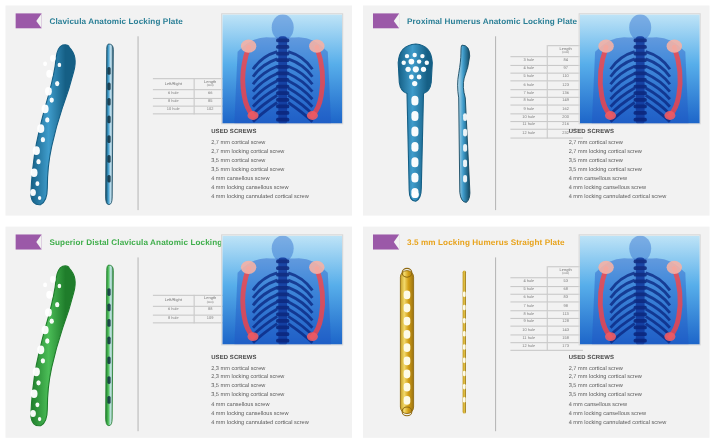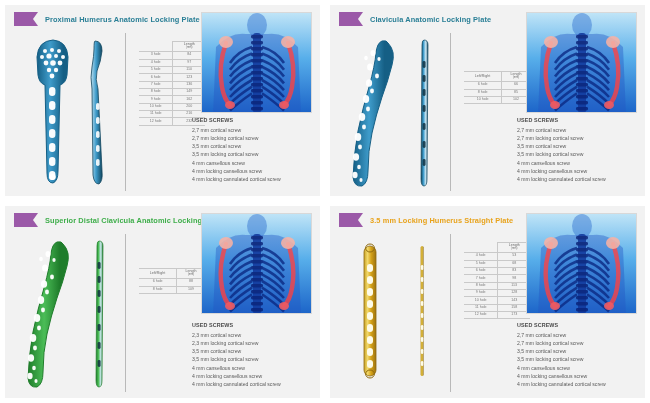--- a/index.html
+++ b/index.html
@@ -130,20 +130,169 @@
     font-size: 5.1px;
     color: #5a5a5a;
     line-height: 1.62;
     white-space: nowrap;
   }
 </style>
 </head>
 <body>
 
 <div class="sheet" id="sheet">
+    <div class="panel">
+    <div class="titlebar">
+      <div class="ribbon"></div>
+      <div class="panel-title t-teal">Clavicula Anatomic Locking Plate</div>
+    </div>
+
+    <div class="plates">
+        <svg class="plate-svg" width="52" height="160" viewBox="0 0 52 160" xmlns="http://www.w3.org/2000/svg">
+    <defs>
+      <linearGradient id="pg3f9ccb" x1="0" y1="0" x2="1" y2="0">
+        <stop offset="0%" stop-color="#155f85"></stop>
+        <stop offset="40%" stop-color="#3f9ccb"></stop>
+        <stop offset="78%" stop-color="#155f85"></stop>
+      </linearGradient>
+    </defs>
+    <path d="M40 12 Q48 20 44 34 Q40 50 34 66 Q28 84 24 102 Q20 120 20 140
+             Q20 152 14 155 Q6 156 5 146 Q6 122 10 100 Q15 76 21 56
+             Q27 34 28 22 Q29 12 34 10 Q39 9 40 12 Z" fill="url(#pg3f9ccb)" stroke="#155f85" stroke-width="1"></path>
+    <ellipse cx="25" cy="22" rx="2.542" ry="3.1" fill="#ffffff" opacity="0.96"></ellipse>
+          <ellipse cx="18" cy="27" rx="1.804" ry="2.2" fill="#ffffff" opacity="0.96"></ellipse>
+          <ellipse cx="31" cy="28" rx="1.64" ry="2" fill="#ffffff" opacity="0.96"></ellipse>
+          <ellipse cx="22" cy="36" rx="2.952" ry="3.6" fill="#ffffff" opacity="0.96"></ellipse>
+          <ellipse cx="29" cy="45" rx="1.9679999999999997" ry="2.4" fill="#ffffff" opacity="0.96"></ellipse>
+          <ellipse cx="21" cy="52" rx="3.1159999999999997" ry="3.8" fill="#ffffff" opacity="0.96"></ellipse>
+          <ellipse cx="24" cy="60" rx="1.9679999999999997" ry="2.4" fill="#ffffff" opacity="0.96"></ellipse>
+          <ellipse cx="18" cy="68" rx="3.198" ry="3.9" fill="#ffffff" opacity="0.96"></ellipse>
+          <ellipse cx="20" cy="78" rx="1.9679999999999997" ry="2.4" fill="#ffffff" opacity="0.96"></ellipse>
+          <ellipse cx="14" cy="86" rx="3.28" ry="4" fill="#ffffff" opacity="0.96"></ellipse>
+          <ellipse cx="16" cy="96" rx="1.9679999999999997" ry="2.4" fill="#ffffff" opacity="0.96"></ellipse>
+          <ellipse cx="10" cy="106" rx="3.28" ry="4" fill="#ffffff" opacity="0.96"></ellipse>
+          <ellipse cx="12" cy="116" rx="1.9679999999999997" ry="2.4" fill="#ffffff" opacity="0.96"></ellipse>
+          <ellipse cx="8" cy="126" rx="3.1159999999999997" ry="3.8" fill="#ffffff" opacity="0.96"></ellipse>
+          <ellipse cx="11" cy="136" rx="1.804" ry="2.2" fill="#ffffff" opacity="0.96"></ellipse>
+          <ellipse cx="7" cy="144" rx="2.624" ry="3.2" fill="#ffffff" opacity="0.96"></ellipse>
+          <ellipse cx="13" cy="149" rx="1.5579999999999998" ry="1.9" fill="#ffffff" opacity="0.96"></ellipse>
+  </svg>
+        <svg class="plate-svg" width="20" height="160" viewBox="0 0 20 160" xmlns="http://www.w3.org/2000/svg">
+    <defs>
+      <linearGradient id="sg3f9ccb" x1="0" y1="0" x2="1" y2="0">
+        <stop offset="0%" stop-color="#11465f"></stop>
+        <stop offset="35%" stop-color="#3f9ccb"></stop>
+        <stop offset="70%" stop-color="#cfe9f5"></stop>
+        <stop offset="100%" stop-color="#11465f"></stop>
+      </linearGradient>
+    </defs>
+    <path d="M8 9 Q12 9 12 14 L11 148 Q11 155 8 155 Q5 155 5 148 L6 14 Q6 9 8 9 Z" fill="url(#sg3f9ccb)" stroke="#11465f" stroke-width="0.7"></path>
+    <rect x="6.6" y="30" width="3" height="7" rx="1.4" fill="#10303f" opacity="0.85"></rect>
+          <rect x="6.6" y="44" width="3" height="7" rx="1.4" fill="#10303f" opacity="0.85"></rect>
+          <rect x="6.6" y="58" width="3" height="7" rx="1.4" fill="#10303f" opacity="0.85"></rect>
+          <rect x="6.6" y="74" width="3" height="7" rx="1.4" fill="#10303f" opacity="0.85"></rect>
+          <rect x="6.6" y="92" width="3" height="7" rx="1.4" fill="#10303f" opacity="0.85"></rect>
+          <rect x="6.6" y="110" width="3" height="7" rx="1.4" fill="#10303f" opacity="0.85"></rect>
+          <rect x="6.6" y="128" width="3" height="7" rx="1.4" fill="#10303f" opacity="0.85"></rect>
+  </svg>
+      </div>
+    <div class="divider"></div>
+
+    <div class="spec-wrap" style="top:66px">
+      <table class="spec">
+        <tbody>
+            <tr>
+          <th class="lab">Left/Right</th>
+          <th class="val">Length<span class="unit">(mm)</span></th>
+        </tr>
+        <tr>
+       <td class="lab">6 hole</td>
+       <td class="val">66</td>
+     </tr>
+            <tr>
+       <td class="lab">8 hole</td>
+       <td class="val">85</td>
+     </tr>
+            <tr>
+       <td class="lab">10 hole</td>
+       <td class="val">102</td>
+     </tr>
+      </tbody>
+        </table>
+    </div>
+
+    <div class="anatomy">
+      <svg width="111" height="101" viewBox="0 0 111 101" xmlns="http://www.w3.org/2000/svg">
+    <defs>
+      <linearGradient id="bgclavicle0" x1="0" y1="0" x2="0" y2="1">
+        <stop offset="0%" stop-color="#bfe4f7"></stop>
+        <stop offset="45%" stop-color="#57aeea"></stop>
+        <stop offset="100%" stop-color="#1b63c8"></stop>
+      </linearGradient>
+    </defs>
+    <rect width="111" height="101" fill="url(#bgclavicle0)"></rect>
+    <g transform="translate(0,0)">
+      <g opacity="0.92">
+        <ellipse cx="55" cy="12" rx="10" ry="12" fill="#2f6fd0" opacity="0.5"></ellipse>
+        <path d="M14 34 Q28 19 44 21 L66 21 Q82 19 96 34 L99 101 L11 101 Z" fill="#2357c4" opacity="0.45"></path>
+        <rect x="51" y="20" width="8" height="80" rx="3" fill="#123a9e"></rect>
+        <rect x="49" y="22" width="12" height="3.4" rx="1.4" fill="#0a2278" opacity="0.92"></rect>
+              <rect x="49" y="28" width="12" height="3.4" rx="1.4" fill="#0a2278" opacity="0.92"></rect>
+              <rect x="49" y="34" width="12" height="3.4" rx="1.4" fill="#0a2278" opacity="0.92"></rect>
+              <rect x="49" y="40" width="12" height="3.4" rx="1.4" fill="#0a2278" opacity="0.92"></rect>
+              <rect x="49" y="46" width="12" height="3.4" rx="1.4" fill="#0a2278" opacity="0.92"></rect>
+              <rect x="49" y="52" width="12" height="3.4" rx="1.4" fill="#0a2278" opacity="0.92"></rect>
+              <rect x="49" y="58" width="12" height="3.4" rx="1.4" fill="#0a2278" opacity="0.92"></rect>
+              <rect x="49" y="64" width="12" height="3.4" rx="1.4" fill="#0a2278" opacity="0.92"></rect>
+              <rect x="49" y="70" width="12" height="3.4" rx="1.4" fill="#0a2278" opacity="0.92"></rect>
+              <rect x="49" y="76" width="12" height="3.4" rx="1.4" fill="#0a2278" opacity="0.92"></rect>
+              <rect x="49" y="82" width="12" height="3.4" rx="1.4" fill="#0a2278" opacity="0.92"></rect>
+              <rect x="49" y="88" width="12" height="3.4" rx="1.4" fill="#0a2278" opacity="0.92"></rect>
+              <rect x="49" y="94" width="12" height="3.4" rx="1.4" fill="#0a2278" opacity="0.92"></rect>
+
+          <path d="M50 34 Q36 38 28 50" stroke="#0c2b86" stroke-width="2.6" fill="none" opacity="0.9"></path>
+          <path d="M60 34 Q74 38 82 50" stroke="#0c2b86" stroke-width="2.6" fill="none" opacity="0.9"></path>
+          <path d="M50 40.6 Q36 45.4 28 56.8" stroke="#0c2b86" stroke-width="2.6" fill="none" opacity="0.9"></path>
+          <path d="M60 40.6 Q74 45.4 82 56.8" stroke="#0c2b86" stroke-width="2.6" fill="none" opacity="0.9"></path>
+          <path d="M50 47.2 Q36 52.8 28 63.6" stroke="#0c2b86" stroke-width="2.6" fill="none" opacity="0.9"></path>
+          <path d="M60 47.2 Q74 52.8 82 63.6" stroke="#0c2b86" stroke-width="2.6" fill="none" opacity="0.9"></path>
+          <path d="M50 53.8 Q36 60.2 28 70.4" stroke="#0c2b86" stroke-width="2.6" fill="none" opacity="0.9"></path>
+          <path d="M60 53.8 Q74 60.2 82 70.4" stroke="#0c2b86" stroke-width="2.6" fill="none" opacity="0.9"></path>
+          <path d="M50 60.4 Q36 67.6 28 77.2" stroke="#0c2b86" stroke-width="2.6" fill="none" opacity="0.9"></path>
+          <path d="M60 60.4 Q74 67.6 82 77.2" stroke="#0c2b86" stroke-width="2.6" fill="none" opacity="0.9"></path>
+          <path d="M50 67 Q36 75 28 84" stroke="#0c2b86" stroke-width="2.6" fill="none" opacity="0.9"></path>
+          <path d="M60 67 Q74 75 82 84" stroke="#0c2b86" stroke-width="2.6" fill="none" opacity="0.9"></path>
+          <path d="M50 73.6 Q36 82.4 28 90.8" stroke="#0c2b86" stroke-width="2.6" fill="none" opacity="0.9"></path>
+          <path d="M60 73.6 Q74 82.4 82 90.8" stroke="#0c2b86" stroke-width="2.6" fill="none" opacity="0.9"></path>
+          <path d="M50 80.19999999999999 Q36 89.80000000000001 28 97.6" stroke="#0c2b86" stroke-width="2.6" fill="none" opacity="0.9"></path>
+          <path d="M60 80.19999999999999 Q74 89.80000000000001 82 97.6" stroke="#0c2b86" stroke-width="2.6" fill="none" opacity="0.9"></path>
+        <path d="M24 30 Q16 52 20 74 Q22 86 28 92" stroke="#ff4040" stroke-width="4.4" fill="none" stroke-linecap="round" opacity="0.85"></path>
+        <path d="M86 30 Q94 52 90 74 Q88 86 82 92" stroke="#ff4040" stroke-width="4.4" fill="none" stroke-linecap="round" opacity="0.85"></path>
+        <ellipse cx="24" cy="29" rx="7" ry="6" fill="#ffb0a0" opacity="0.9"></ellipse>
+        <ellipse cx="86" cy="29" rx="7" ry="6" fill="#ffb0a0" opacity="0.9"></ellipse>
+        <ellipse cx="28" cy="92" rx="5" ry="4" fill="#ff5a5a" opacity="0.9"></ellipse>
+        <ellipse cx="82" cy="92" rx="5" ry="4" fill="#ff5a5a" opacity="0.9"></ellipse>
+      </g>
+          </g>
+  </svg>
+    </div>
+
+    <div class="screws" style="top:112px">
+      <div class="screws-title">USED SCREWS</div>
+      <ul>
+          <li>2,7 mm cortical screw</li>
+          <li>2,7 mm locking cortical screw</li>
+          <li>3,5 mm cortical screw</li>
+          <li>3,5 mm locking cortical screw</li>
+          <li>4 mm cansellous screw</li>
+          <li>4 mm locking cansellous screw</li>
+          <li>4 mm locking cannulated cortical screw</li>
+        </ul>
+    </div>
+  </div>
     <div class="panel">
     <div class="titlebar">
       <div class="ribbon"></div>
       <div class="panel-title t-teal">Proximal Humerus Anatomic Locking Plate</div>
     </div>
 
     <div class="plates">
         <svg class="plate-svg" width="52" height="160" viewBox="0 0 52 160" xmlns="http://www.w3.org/2000/svg">
     <defs>
       <linearGradient id="ppg" x1="0" y1="0" x2="1" y2="0">
@@ -312,107 +461,103 @@
           <li>3,5 mm locking cortical screw</li>
           <li>4 mm cansellous screw</li>
           <li>4 mm locking cansellous screw</li>
           <li>4 mm locking cannulated cortical screw</li>
         </ul>
     </div>
   </div>
     <div class="panel">
     <div class="titlebar">
       <div class="ribbon"></div>
-      <div class="panel-title t-teal">Clavicula Anatomic Locking Plate</div>
+      <div class="panel-title t-green">Superior Distal Clavicula Anatomic Locking Plate</div>
     </div>
 
     <div class="plates">
         <svg class="plate-svg" width="52" height="160" viewBox="0 0 52 160" xmlns="http://www.w3.org/2000/svg">
     <defs>
-      <linearGradient id="pg3f9ccb" x1="0" y1="0" x2="1" y2="0">
-        <stop offset="0%" stop-color="#155f85"></stop>
-        <stop offset="40%" stop-color="#3f9ccb"></stop>
-        <stop offset="78%" stop-color="#155f85"></stop>
+      <linearGradient id="pg4bbd57" x1="0" y1="0" x2="1" y2="0">
+        <stop offset="0%" stop-color="#1f7d2b"></stop>
+        <stop offset="40%" stop-color="#4bbd57"></stop>
+        <stop offset="78%" stop-color="#1f7d2b"></stop>
       </linearGradient>
     </defs>
     <path d="M40 12 Q48 20 44 34 Q40 50 34 66 Q28 84 24 102 Q20 120 20 140
              Q20 152 14 155 Q6 156 5 146 Q6 122 10 100 Q15 76 21 56
-             Q27 34 28 22 Q29 12 34 10 Q39 9 40 12 Z" fill="url(#pg3f9ccb)" stroke="#155f85" stroke-width="1"></path>
+             Q27 34 28 22 Q29 12 34 10 Q39 9 40 12 Z" fill="url(#pg4bbd57)" stroke="#1f7d2b" stroke-width="1"></path>
     <ellipse cx="25" cy="22" rx="2.542" ry="3.1" fill="#ffffff" opacity="0.96"></ellipse>
           <ellipse cx="18" cy="27" rx="1.804" ry="2.2" fill="#ffffff" opacity="0.96"></ellipse>
           <ellipse cx="31" cy="28" rx="1.64" ry="2" fill="#ffffff" opacity="0.96"></ellipse>
           <ellipse cx="22" cy="36" rx="2.952" ry="3.6" fill="#ffffff" opacity="0.96"></ellipse>
           <ellipse cx="29" cy="45" rx="1.9679999999999997" ry="2.4" fill="#ffffff" opacity="0.96"></ellipse>
           <ellipse cx="21" cy="52" rx="3.1159999999999997" ry="3.8" fill="#ffffff" opacity="0.96"></ellipse>
           <ellipse cx="24" cy="60" rx="1.9679999999999997" ry="2.4" fill="#ffffff" opacity="0.96"></ellipse>
           <ellipse cx="18" cy="68" rx="3.198" ry="3.9" fill="#ffffff" opacity="0.96"></ellipse>
           <ellipse cx="20" cy="78" rx="1.9679999999999997" ry="2.4" fill="#ffffff" opacity="0.96"></ellipse>
           <ellipse cx="14" cy="86" rx="3.28" ry="4" fill="#ffffff" opacity="0.96"></ellipse>
           <ellipse cx="16" cy="96" rx="1.9679999999999997" ry="2.4" fill="#ffffff" opacity="0.96"></ellipse>
           <ellipse cx="10" cy="106" rx="3.28" ry="4" fill="#ffffff" opacity="0.96"></ellipse>
           <ellipse cx="12" cy="116" rx="1.9679999999999997" ry="2.4" fill="#ffffff" opacity="0.96"></ellipse>
           <ellipse cx="8" cy="126" rx="3.1159999999999997" ry="3.8" fill="#ffffff" opacity="0.96"></ellipse>
           <ellipse cx="11" cy="136" rx="1.804" ry="2.2" fill="#ffffff" opacity="0.96"></ellipse>
           <ellipse cx="7" cy="144" rx="2.624" ry="3.2" fill="#ffffff" opacity="0.96"></ellipse>
           <ellipse cx="13" cy="149" rx="1.5579999999999998" ry="1.9" fill="#ffffff" opacity="0.96"></ellipse>
   </svg>
         <svg class="plate-svg" width="20" height="160" viewBox="0 0 20 160" xmlns="http://www.w3.org/2000/svg">
     <defs>
-      <linearGradient id="sg3f9ccb" x1="0" y1="0" x2="1" y2="0">
-        <stop offset="0%" stop-color="#11465f"></stop>
-        <stop offset="35%" stop-color="#3f9ccb"></stop>
+      <linearGradient id="sg4bbd57" x1="0" y1="0" x2="1" y2="0">
+        <stop offset="0%" stop-color="#1f7d2b"></stop>
+        <stop offset="35%" stop-color="#4bbd57"></stop>
         <stop offset="70%" stop-color="#cfe9f5"></stop>
-        <stop offset="100%" stop-color="#11465f"></stop>
-      </linearGradient>
-    </defs>
-    <path d="M8 9 Q12 9 12 14 L11 148 Q11 155 8 155 Q5 155 5 148 L6 14 Q6 9 8 9 Z" fill="url(#sg3f9ccb)" stroke="#11465f" stroke-width="0.7"></path>
+        <stop offset="100%" stop-color="#1f7d2b"></stop>
+      </linearGradient>
+    </defs>
+    <path d="M8 9 Q12 9 12 14 L11 148 Q11 155 8 155 Q5 155 5 148 L6 14 Q6 9 8 9 Z" fill="url(#sg4bbd57)" stroke="#1f7d2b" stroke-width="0.7"></path>
     <rect x="6.6" y="30" width="3" height="7" rx="1.4" fill="#10303f" opacity="0.85"></rect>
           <rect x="6.6" y="44" width="3" height="7" rx="1.4" fill="#10303f" opacity="0.85"></rect>
           <rect x="6.6" y="58" width="3" height="7" rx="1.4" fill="#10303f" opacity="0.85"></rect>
           <rect x="6.6" y="74" width="3" height="7" rx="1.4" fill="#10303f" opacity="0.85"></rect>
           <rect x="6.6" y="92" width="3" height="7" rx="1.4" fill="#10303f" opacity="0.85"></rect>
           <rect x="6.6" y="110" width="3" height="7" rx="1.4" fill="#10303f" opacity="0.85"></rect>
           <rect x="6.6" y="128" width="3" height="7" rx="1.4" fill="#10303f" opacity="0.85"></rect>
   </svg>
       </div>
     <div class="divider"></div>
 
-    <div class="spec-wrap" style="top:66px">
+    <div class="spec-wrap" style="top:62px">
       <table class="spec">
         <tbody>
             <tr>
           <th class="lab">Left/Right</th>
           <th class="val">Length<span class="unit">(mm)</span></th>
         </tr>
         <tr>
        <td class="lab">6 hole</td>
-       <td class="val">66</td>
+       <td class="val">88</td>
      </tr>
             <tr>
        <td class="lab">8 hole</td>
-       <td class="val">85</td>
-     </tr>
-            <tr>
-       <td class="lab">10 hole</td>
-       <td class="val">102</td>
+       <td class="val">109</td>
      </tr>
       </tbody>
         </table>
     </div>
 
     <div class="anatomy">
       <svg width="111" height="101" viewBox="0 0 111 101" xmlns="http://www.w3.org/2000/svg">
     <defs>
-      <linearGradient id="bgclavicle0" x1="0" y1="0" x2="0" y2="1">
+      <linearGradient id="bgclavicle2" x1="0" y1="0" x2="0" y2="1">
         <stop offset="0%" stop-color="#bfe4f7"></stop>
         <stop offset="45%" stop-color="#57aeea"></stop>
         <stop offset="100%" stop-color="#1b63c8"></stop>
       </linearGradient>
     </defs>
-    <rect width="111" height="101" fill="url(#bgclavicle0)"></rect>
+    <rect width="111" height="101" fill="url(#bgclavicle2)"></rect>
     <g transform="translate(0,0)">
       <g opacity="0.92">
         <ellipse cx="55" cy="12" rx="10" ry="12" fill="#2f6fd0" opacity="0.5"></ellipse>
         <path d="M14 34 Q28 19 44 21 L66 21 Q82 19 96 34 L99 101 L11 101 Z" fill="#2357c4" opacity="0.45"></path>
         <rect x="51" y="20" width="8" height="80" rx="3" fill="#123a9e"></rect>
         <rect x="49" y="22" width="12" height="3.4" rx="1.4" fill="#0a2278" opacity="0.92"></rect>
               <rect x="49" y="28" width="12" height="3.4" rx="1.4" fill="#0a2278" opacity="0.92"></rect>
               <rect x="49" y="34" width="12" height="3.4" rx="1.4" fill="#0a2278" opacity="0.92"></rect>
               <rect x="49" y="40" width="12" height="3.4" rx="1.4" fill="#0a2278" opacity="0.92"></rect>
               <rect x="49" y="46" width="12" height="3.4" rx="1.4" fill="#0a2278" opacity="0.92"></rect>
@@ -445,119 +590,141 @@
         <path d="M86 30 Q94 52 90 74 Q88 86 82 92" stroke="#ff4040" stroke-width="4.4" fill="none" stroke-linecap="round" opacity="0.85"></path>
         <ellipse cx="24" cy="29" rx="7" ry="6" fill="#ffb0a0" opacity="0.9"></ellipse>
         <ellipse cx="86" cy="29" rx="7" ry="6" fill="#ffb0a0" opacity="0.9"></ellipse>
         <ellipse cx="28" cy="92" rx="5" ry="4" fill="#ff5a5a" opacity="0.9"></ellipse>
         <ellipse cx="82" cy="92" rx="5" ry="4" fill="#ff5a5a" opacity="0.9"></ellipse>
       </g>
           </g>
   </svg>
     </div>
 
-    <div class="screws" style="top:112px">
+    <div class="screws" style="top:116px">
       <div class="screws-title">USED SCREWS</div>
       <ul>
-          <li>2,7 mm cortical screw</li>
-          <li>2,7 mm locking cortical screw</li>
+          <li>2,3 mm cortical screw</li>
+          <li>2,3 mm locking cortical screw</li>
           <li>3,5 mm cortical screw</li>
           <li>3,5 mm locking cortical screw</li>
           <li>4 mm cansellous screw</li>
           <li>4 mm locking cansellous screw</li>
           <li>4 mm locking cannulated cortical screw</li>
         </ul>
     </div>
   </div>
     <div class="panel">
     <div class="titlebar">
       <div class="ribbon"></div>
-      <div class="panel-title t-green">Superior Distal Clavicula Anatomic Locking Plate</div>
+      <div class="panel-title t-gold">3.5 mm Locking Humerus Straight Plate</div>
     </div>
 
     <div class="plates">
-        <svg class="plate-svg" width="52" height="160" viewBox="0 0 52 160" xmlns="http://www.w3.org/2000/svg">
-    <defs>
-      <linearGradient id="pg4bbd57" x1="0" y1="0" x2="1" y2="0">
-        <stop offset="0%" stop-color="#1f7d2b"></stop>
-        <stop offset="40%" stop-color="#4bbd57"></stop>
-        <stop offset="78%" stop-color="#1f7d2b"></stop>
-      </linearGradient>
-    </defs>
-    <path d="M40 12 Q48 20 44 34 Q40 50 34 66 Q28 84 24 102 Q20 120 20 140
-             Q20 152 14 155 Q6 156 5 146 Q6 122 10 100 Q15 76 21 56
-             Q27 34 28 22 Q29 12 34 10 Q39 9 40 12 Z" fill="url(#pg4bbd57)" stroke="#1f7d2b" stroke-width="1"></path>
-    <ellipse cx="25" cy="22" rx="2.542" ry="3.1" fill="#ffffff" opacity="0.96"></ellipse>
-          <ellipse cx="18" cy="27" rx="1.804" ry="2.2" fill="#ffffff" opacity="0.96"></ellipse>
-          <ellipse cx="31" cy="28" rx="1.64" ry="2" fill="#ffffff" opacity="0.96"></ellipse>
-          <ellipse cx="22" cy="36" rx="2.952" ry="3.6" fill="#ffffff" opacity="0.96"></ellipse>
-          <ellipse cx="29" cy="45" rx="1.9679999999999997" ry="2.4" fill="#ffffff" opacity="0.96"></ellipse>
-          <ellipse cx="21" cy="52" rx="3.1159999999999997" ry="3.8" fill="#ffffff" opacity="0.96"></ellipse>
-          <ellipse cx="24" cy="60" rx="1.9679999999999997" ry="2.4" fill="#ffffff" opacity="0.96"></ellipse>
-          <ellipse cx="18" cy="68" rx="3.198" ry="3.9" fill="#ffffff" opacity="0.96"></ellipse>
-          <ellipse cx="20" cy="78" rx="1.9679999999999997" ry="2.4" fill="#ffffff" opacity="0.96"></ellipse>
-          <ellipse cx="14" cy="86" rx="3.28" ry="4" fill="#ffffff" opacity="0.96"></ellipse>
-          <ellipse cx="16" cy="96" rx="1.9679999999999997" ry="2.4" fill="#ffffff" opacity="0.96"></ellipse>
-          <ellipse cx="10" cy="106" rx="3.28" ry="4" fill="#ffffff" opacity="0.96"></ellipse>
-          <ellipse cx="12" cy="116" rx="1.9679999999999997" ry="2.4" fill="#ffffff" opacity="0.96"></ellipse>
-          <ellipse cx="8" cy="126" rx="3.1159999999999997" ry="3.8" fill="#ffffff" opacity="0.96"></ellipse>
-          <ellipse cx="11" cy="136" rx="1.804" ry="2.2" fill="#ffffff" opacity="0.96"></ellipse>
-          <ellipse cx="7" cy="144" rx="2.624" ry="3.2" fill="#ffffff" opacity="0.96"></ellipse>
-          <ellipse cx="13" cy="149" rx="1.5579999999999998" ry="1.9" fill="#ffffff" opacity="0.96"></ellipse>
-  </svg>
-        <svg class="plate-svg" width="20" height="160" viewBox="0 0 20 160" xmlns="http://www.w3.org/2000/svg">
-    <defs>
-      <linearGradient id="sg4bbd57" x1="0" y1="0" x2="1" y2="0">
-        <stop offset="0%" stop-color="#1f7d2b"></stop>
-        <stop offset="35%" stop-color="#4bbd57"></stop>
-        <stop offset="70%" stop-color="#cfe9f5"></stop>
-        <stop offset="100%" stop-color="#1f7d2b"></stop>
-      </linearGradient>
-    </defs>
-    <path d="M8 9 Q12 9 12 14 L11 148 Q11 155 8 155 Q5 155 5 148 L6 14 Q6 9 8 9 Z" fill="url(#sg4bbd57)" stroke="#1f7d2b" stroke-width="0.7"></path>
-    <rect x="6.6" y="30" width="3" height="7" rx="1.4" fill="#10303f" opacity="0.85"></rect>
-          <rect x="6.6" y="44" width="3" height="7" rx="1.4" fill="#10303f" opacity="0.85"></rect>
-          <rect x="6.6" y="58" width="3" height="7" rx="1.4" fill="#10303f" opacity="0.85"></rect>
-          <rect x="6.6" y="74" width="3" height="7" rx="1.4" fill="#10303f" opacity="0.85"></rect>
-          <rect x="6.6" y="92" width="3" height="7" rx="1.4" fill="#10303f" opacity="0.85"></rect>
-          <rect x="6.6" y="110" width="3" height="7" rx="1.4" fill="#10303f" opacity="0.85"></rect>
-          <rect x="6.6" y="128" width="3" height="7" rx="1.4" fill="#10303f" opacity="0.85"></rect>
+        <svg class="plate-svg" width="26" height="160" viewBox="0 0 26 160" xmlns="http://www.w3.org/2000/svg">
+    <defs>
+      <linearGradient id="stg" x1="0" y1="0" x2="1" y2="0">
+        <stop offset="0%" stop-color="#c8a227"></stop>
+        <stop offset="30%" stop-color="#f2d96b"></stop>
+        <stop offset="60%" stop-color="#d4a017"></stop>
+        <stop offset="100%" stop-color="#9c7310"></stop>
+      </linearGradient>
+    </defs>
+    <rect x="7" y="14" width="12" height="130" rx="6" fill="url(#stg)" stroke="#8f6a10" stroke-width="0.8"></rect>
+    <ellipse cx="13" cy="16" rx="4.4" ry="4.0" fill="none" stroke="#8f6a10" stroke-width="1"></ellipse>
+    <ellipse cx="13" cy="142" rx="4.4" ry="4.0" fill="none" stroke="#8f6a10" stroke-width="1"></ellipse>
+    <rect x="10" y="32" width="6" height="8" rx="3" fill="#fdfbe8"></rect>
+          <rect x="10" y="44" width="6" height="8" rx="3" fill="#fdfbe8"></rect>
+          <rect x="10" y="56" width="6" height="8" rx="3" fill="#fdfbe8"></rect>
+          <rect x="10" y="68" width="6" height="8" rx="3" fill="#fdfbe8"></rect>
+          <rect x="10" y="80" width="6" height="8" rx="3" fill="#fdfbe8"></rect>
+          <rect x="10" y="92" width="6" height="8" rx="3" fill="#fdfbe8"></rect>
+          <rect x="10" y="104" width="6" height="8" rx="3" fill="#fdfbe8"></rect>
+          <rect x="10" y="116" width="6" height="8" rx="3" fill="#fdfbe8"></rect>
+          <rect x="10" y="128" width="6" height="8" rx="3" fill="#fdfbe8"></rect>
+  </svg>
+        <svg class="plate-svg" width="12" height="160" viewBox="0 0 12 160" xmlns="http://www.w3.org/2000/svg">
+    <defs>
+      <linearGradient id="stsg" x1="0" y1="0" x2="1" y2="0">
+        <stop offset="0%" stop-color="#b98d14"></stop>
+        <stop offset="50%" stop-color="#e8c84a"></stop>
+        <stop offset="100%" stop-color="#8f6a10"></stop>
+      </linearGradient>
+    </defs>
+    <rect x="4.6" y="14" width="3" height="130" rx="1.5" fill="url(#stsg)"></rect>
+    <rect x="4.9" y="33" width="2.4" height="5" rx="1.2" fill="#fdfbe8"></rect>
+          <rect x="4.9" y="45" width="2.4" height="5" rx="1.2" fill="#fdfbe8"></rect>
+          <rect x="4.9" y="57" width="2.4" height="5" rx="1.2" fill="#fdfbe8"></rect>
+          <rect x="4.9" y="69" width="2.4" height="5" rx="1.2" fill="#fdfbe8"></rect>
+          <rect x="4.9" y="81" width="2.4" height="5" rx="1.2" fill="#fdfbe8"></rect>
+          <rect x="4.9" y="93" width="2.4" height="5" rx="1.2" fill="#fdfbe8"></rect>
+          <rect x="4.9" y="105" width="2.4" height="5" rx="1.2" fill="#fdfbe8"></rect>
+          <rect x="4.9" y="117" width="2.4" height="5" rx="1.2" fill="#fdfbe8"></rect>
+          <rect x="4.9" y="129" width="2.4" height="5" rx="1.2" fill="#fdfbe8"></rect>
   </svg>
       </div>
     <div class="divider"></div>
 
-    <div class="spec-wrap" style="top:62px">
+    <div class="spec-wrap" style="top:36px">
       <table class="spec">
         <tbody>
             <tr>
-          <th class="lab">Left/Right</th>
+          <th class="blank"></th>
           <th class="val">Length<span class="unit">(mm)</span></th>
         </tr>
         <tr>
+       <td class="lab">4 hole</td>
+       <td class="val">53</td>
+     </tr>
+            <tr>
+       <td class="lab">5 hole</td>
+       <td class="val">68</td>
+     </tr>
+            <tr>
        <td class="lab">6 hole</td>
-       <td class="val">88</td>
+       <td class="val">83</td>
+     </tr>
+            <tr>
+       <td class="lab">7 hole</td>
+       <td class="val">98</td>
      </tr>
             <tr>
        <td class="lab">8 hole</td>
-       <td class="val">109</td>
+       <td class="val">113</td>
+     </tr>
+            <tr>
+       <td class="lab">9 hole</td>
+       <td class="val">128</td>
+     </tr>
+            <tr>
+       <td class="lab">10 hole</td>
+       <td class="val">143</td>
+     </tr>
+            <tr>
+       <td class="lab">11 hole</td>
+       <td class="val">158</td>
+     </tr>
+            <tr>
+       <td class="lab">12 hole</td>
+       <td class="val">173</td>
      </tr>
       </tbody>
         </table>
     </div>
 
     <div class="anatomy">
       <svg width="111" height="101" viewBox="0 0 111 101" xmlns="http://www.w3.org/2000/svg">
     <defs>
-      <linearGradient id="bgclavicle2" x1="0" y1="0" x2="0" y2="1">
+      <linearGradient id="bghumerus3" x1="0" y1="0" x2="0" y2="1">
         <stop offset="0%" stop-color="#bfe4f7"></stop>
         <stop offset="45%" stop-color="#57aeea"></stop>
         <stop offset="100%" stop-color="#1b63c8"></stop>
       </linearGradient>
     </defs>
-    <rect width="111" height="101" fill="url(#bgclavicle2)"></rect>
+    <rect width="111" height="101" fill="url(#bghumerus3)"></rect>
     <g transform="translate(0,0)">
       <g opacity="0.92">
         <ellipse cx="55" cy="12" rx="10" ry="12" fill="#2f6fd0" opacity="0.5"></ellipse>
         <path d="M14 34 Q28 19 44 21 L66 21 Q82 19 96 34 L99 101 L11 101 Z" fill="#2357c4" opacity="0.45"></path>
         <rect x="51" y="20" width="8" height="80" rx="3" fill="#123a9e"></rect>
         <rect x="49" y="22" width="12" height="3.4" rx="1.4" fill="#0a2278" opacity="0.92"></rect>
               <rect x="49" y="28" width="12" height="3.4" rx="1.4" fill="#0a2278" opacity="0.92"></rect>
               <rect x="49" y="34" width="12" height="3.4" rx="1.4" fill="#0a2278" opacity="0.92"></rect>
               <rect x="49" y="40" width="12" height="3.4" rx="1.4" fill="#0a2278" opacity="0.92"></rect>
               <rect x="49" y="46" width="12" height="3.4" rx="1.4" fill="#0a2278" opacity="0.92"></rect>
@@ -593,187 +760,20 @@
         <ellipse cx="28" cy="92" rx="5" ry="4" fill="#ff5a5a" opacity="0.9"></ellipse>
         <ellipse cx="82" cy="92" rx="5" ry="4" fill="#ff5a5a" opacity="0.9"></ellipse>
       </g>
           </g>
   </svg>
     </div>
 
     <div class="screws" style="top:116px">
       <div class="screws-title">USED SCREWS</div>
       <ul>
-          <li>2,3 mm cortical screw</li>
-          <li>2,3 mm locking cortical screw</li>
-          <li>3,5 mm cortical screw</li>
-          <li>3,5 mm locking cortical screw</li>
-          <li>4 mm cansellous screw</li>
-          <li>4 mm locking cansellous screw</li>
-          <li>4 mm locking cannulated cortical screw</li>
-        </ul>
-    </div>
-  </div>
-    <div class="panel">
-    <div class="titlebar">
-      <div class="ribbon"></div>
-      <div class="panel-title t-gold">3.5 mm Locking Humerus Straight Plate</div>
-    </div>
-
-    <div class="plates">
-        <svg class="plate-svg" width="26" height="160" viewBox="0 0 26 160" xmlns="http://www.w3.org/2000/svg">
-    <defs>
-      <linearGradient id="stg" x1="0" y1="0" x2="1" y2="0">
-        <stop offset="0%" stop-color="#c8a227"></stop>
-        <stop offset="30%" stop-color="#f2d96b"></stop>
-        <stop offset="60%" stop-color="#d4a017"></stop>
-        <stop offset="100%" stop-color="#9c7310"></stop>
-      </linearGradient>
-    </defs>
-    <rect x="7" y="14" width="12" height="130" rx="6" fill="url(#stg)" stroke="#8f6a10" stroke-width="0.8"></rect>
-    <ellipse cx="13" cy="16" rx="4.4" ry="4.0" fill="none" stroke="#8f6a10" stroke-width="1"></ellipse>
-    <ellipse cx="13" cy="142" rx="4.4" ry="4.0" fill="none" stroke="#8f6a10" stroke-width="1"></ellipse>
-    <rect x="10" y="32" width="6" height="8" rx="3" fill="#fdfbe8"></rect>
-          <rect x="10" y="44" width="6" height="8" rx="3" fill="#fdfbe8"></rect>
-          <rect x="10" y="56" width="6" height="8" rx="3" fill="#fdfbe8"></rect>
-          <rect x="10" y="68" width="6" height="8" rx="3" fill="#fdfbe8"></rect>
-          <rect x="10" y="80" width="6" height="8" rx="3" fill="#fdfbe8"></rect>
-          <rect x="10" y="92" width="6" height="8" rx="3" fill="#fdfbe8"></rect>
-          <rect x="10" y="104" width="6" height="8" rx="3" fill="#fdfbe8"></rect>
-          <rect x="10" y="116" width="6" height="8" rx="3" fill="#fdfbe8"></rect>
-          <rect x="10" y="128" width="6" height="8" rx="3" fill="#fdfbe8"></rect>
-  </svg>
-        <svg class="plate-svg" width="12" height="160" viewBox="0 0 12 160" xmlns="http://www.w3.org/2000/svg">
-    <defs>
-      <linearGradient id="stsg" x1="0" y1="0" x2="1" y2="0">
-        <stop offset="0%" stop-color="#b98d14"></stop>
-        <stop offset="50%" stop-color="#e8c84a"></stop>
-        <stop offset="100%" stop-color="#8f6a10"></stop>
-      </linearGradient>
-    </defs>
-    <rect x="4.6" y="14" width="3" height="130" rx="1.5" fill="url(#stsg)"></rect>
-    <rect x="4.9" y="33" width="2.4" height="5" rx="1.2" fill="#fdfbe8"></rect>
-          <rect x="4.9" y="45" width="2.4" height="5" rx="1.2" fill="#fdfbe8"></rect>
-          <rect x="4.9" y="57" width="2.4" height="5" rx="1.2" fill="#fdfbe8"></rect>
-          <rect x="4.9" y="69" width="2.4" height="5" rx="1.2" fill="#fdfbe8"></rect>
-          <rect x="4.9" y="81" width="2.4" height="5" rx="1.2" fill="#fdfbe8"></rect>
-          <rect x="4.9" y="93" width="2.4" height="5" rx="1.2" fill="#fdfbe8"></rect>
-          <rect x="4.9" y="105" width="2.4" height="5" rx="1.2" fill="#fdfbe8"></rect>
-          <rect x="4.9" y="117" width="2.4" height="5" rx="1.2" fill="#fdfbe8"></rect>
-          <rect x="4.9" y="129" width="2.4" height="5" rx="1.2" fill="#fdfbe8"></rect>
-  </svg>
-      </div>
-    <div class="divider"></div>
-
-    <div class="spec-wrap" style="top:36px">
-      <table class="spec">
-        <tbody>
-            <tr>
-          <th class="blank"></th>
-          <th class="val">Length<span class="unit">(mm)</span></th>
-        </tr>
-        <tr>
-       <td class="lab">4 hole</td>
-       <td class="val">53</td>
-     </tr>
-            <tr>
-       <td class="lab">5 hole</td>
-       <td class="val">68</td>
-     </tr>
-            <tr>
-       <td class="lab">6 hole</td>
-       <td class="val">83</td>
-     </tr>
-            <tr>
-       <td class="lab">7 hole</td>
-       <td class="val">98</td>
-     </tr>
-            <tr>
-       <td class="lab">8 hole</td>
-       <td class="val">113</td>
-     </tr>
-            <tr>
-       <td class="lab">9 hole</td>
-       <td class="val">128</td>
-     </tr>
-            <tr>
-       <td class="lab">10 hole</td>
-       <td class="val">143</td>
-     </tr>
-            <tr>
-       <td class="lab">11 hole</td>
-       <td class="val">158</td>
-     </tr>
-            <tr>
-       <td class="lab">12 hole</td>
-       <td class="val">173</td>
-     </tr>
-      </tbody>
-        </table>
-    </div>
-
-    <div class="anatomy">
-      <svg width="111" height="101" viewBox="0 0 111 101" xmlns="http://www.w3.org/2000/svg">
-    <defs>
-      <linearGradient id="bghumerus3" x1="0" y1="0" x2="0" y2="1">
-        <stop offset="0%" stop-color="#bfe4f7"></stop>
-        <stop offset="45%" stop-color="#57aeea"></stop>
-        <stop offset="100%" stop-color="#1b63c8"></stop>
-      </linearGradient>
-    </defs>
-    <rect width="111" height="101" fill="url(#bghumerus3)"></rect>
-    <g transform="translate(0,0)">
-      <g opacity="0.92">
-        <ellipse cx="55" cy="12" rx="10" ry="12" fill="#2f6fd0" opacity="0.5"></ellipse>
-        <path d="M14 34 Q28 19 44 21 L66 21 Q82 19 96 34 L99 101 L11 101 Z" fill="#2357c4" opacity="0.45"></path>
-        <rect x="51" y="20" width="8" height="80" rx="3" fill="#123a9e"></rect>
-        <rect x="49" y="22" width="12" height="3.4" rx="1.4" fill="#0a2278" opacity="0.92"></rect>
-              <rect x="49" y="28" width="12" height="3.4" rx="1.4" fill="#0a2278" opacity="0.92"></rect>
-              <rect x="49" y="34" width="12" height="3.4" rx="1.4" fill="#0a2278" opacity="0.92"></rect>
-              <rect x="49" y="40" width="12" height="3.4" rx="1.4" fill="#0a2278" opacity="0.92"></rect>
-              <rect x="49" y="46" width="12" height="3.4" rx="1.4" fill="#0a2278" opacity="0.92"></rect>
-              <rect x="49" y="52" width="12" height="3.4" rx="1.4" fill="#0a2278" opacity="0.92"></rect>
-              <rect x="49" y="58" width="12" height="3.4" rx="1.4" fill="#0a2278" opacity="0.92"></rect>
-              <rect x="49" y="64" width="12" height="3.4" rx="1.4" fill="#0a2278" opacity="0.92"></rect>
-              <rect x="49" y="70" width="12" height="3.4" rx="1.4" fill="#0a2278" opacity="0.92"></rect>
-              <rect x="49" y="76" width="12" height="3.4" rx="1.4" fill="#0a2278" opacity="0.92"></rect>
-              <rect x="49" y="82" width="12" height="3.4" rx="1.4" fill="#0a2278" opacity="0.92"></rect>
-              <rect x="49" y="88" width="12" height="3.4" rx="1.4" fill="#0a2278" opacity="0.92"></rect>
-              <rect x="49" y="94" width="12" height="3.4" rx="1.4" fill="#0a2278" opacity="0.92"></rect>
-
-          <path d="M50 34 Q36 38 28 50" stroke="#0c2b86" stroke-width="2.6" fill="none" opacity="0.9"></path>
-          <path d="M60 34 Q74 38 82 50" stroke="#0c2b86" stroke-width="2.6" fill="none" opacity="0.9"></path>
-          <path d="M50 40.6 Q36 45.4 28 56.8" stroke="#0c2b86" stroke-width="2.6" fill="none" opacity="0.9"></path>
-          <path d="M60 40.6 Q74 45.4 82 56.8" stroke="#0c2b86" stroke-width="2.6" fill="none" opacity="0.9"></path>
-          <path d="M50 47.2 Q36 52.8 28 63.6" stroke="#0c2b86" stroke-width="2.6" fill="none" opacity="0.9"></path>
-          <path d="M60 47.2 Q74 52.8 82 63.6" stroke="#0c2b86" stroke-width="2.6" fill="none" opacity="0.9"></path>
-          <path d="M50 53.8 Q36 60.2 28 70.4" stroke="#0c2b86" stroke-width="2.6" fill="none" opacity="0.9"></path>
-          <path d="M60 53.8 Q74 60.2 82 70.4" stroke="#0c2b86" stroke-width="2.6" fill="none" opacity="0.9"></path>
-          <path d="M50 60.4 Q36 67.6 28 77.2" stroke="#0c2b86" stroke-width="2.6" fill="none" opacity="0.9"></path>
-          <path d="M60 60.4 Q74 67.6 82 77.2" stroke="#0c2b86" stroke-width="2.6" fill="none" opacity="0.9"></path>
-          <path d="M50 67 Q36 75 28 84" stroke="#0c2b86" stroke-width="2.6" fill="none" opacity="0.9"></path>
-          <path d="M60 67 Q74 75 82 84" stroke="#0c2b86" stroke-width="2.6" fill="none" opacity="0.9"></path>
-          <path d="M50 73.6 Q36 82.4 28 90.8" stroke="#0c2b86" stroke-width="2.6" fill="none" opacity="0.9"></path>
-          <path d="M60 73.6 Q74 82.4 82 90.8" stroke="#0c2b86" stroke-width="2.6" fill="none" opacity="0.9"></path>
-          <path d="M50 80.19999999999999 Q36 89.80000000000001 28 97.6" stroke="#0c2b86" stroke-width="2.6" fill="none" opacity="0.9"></path>
-          <path d="M60 80.19999999999999 Q74 89.80000000000001 82 97.6" stroke="#0c2b86" stroke-width="2.6" fill="none" opacity="0.9"></path>
-        <path d="M24 30 Q16 52 20 74 Q22 86 28 92" stroke="#ff4040" stroke-width="4.4" fill="none" stroke-linecap="round" opacity="0.85"></path>
-        <path d="M86 30 Q94 52 90 74 Q88 86 82 92" stroke="#ff4040" stroke-width="4.4" fill="none" stroke-linecap="round" opacity="0.85"></path>
-        <ellipse cx="24" cy="29" rx="7" ry="6" fill="#ffb0a0" opacity="0.9"></ellipse>
-        <ellipse cx="86" cy="29" rx="7" ry="6" fill="#ffb0a0" opacity="0.9"></ellipse>
-        <ellipse cx="28" cy="92" rx="5" ry="4" fill="#ff5a5a" opacity="0.9"></ellipse>
-        <ellipse cx="82" cy="92" rx="5" ry="4" fill="#ff5a5a" opacity="0.9"></ellipse>
-      </g>
-          </g>
-  </svg>
-    </div>
-
-    <div class="screws" style="top:116px">
-      <div class="screws-title">USED SCREWS</div>
-      <ul>
           <li>2,7 mm cortical screw</li>
           <li>2,7 mm locking cortical screw</li>
           <li>3,5 mm cortical screw</li>
           <li>3,5 mm locking cortical screw</li>
           <li>4 mm cansellous screw</li>
           <li>4 mm locking cansellous screw</li>
           <li>4 mm locking cannulated cortical screw</li>
         </ul>
     </div>
   </div>

